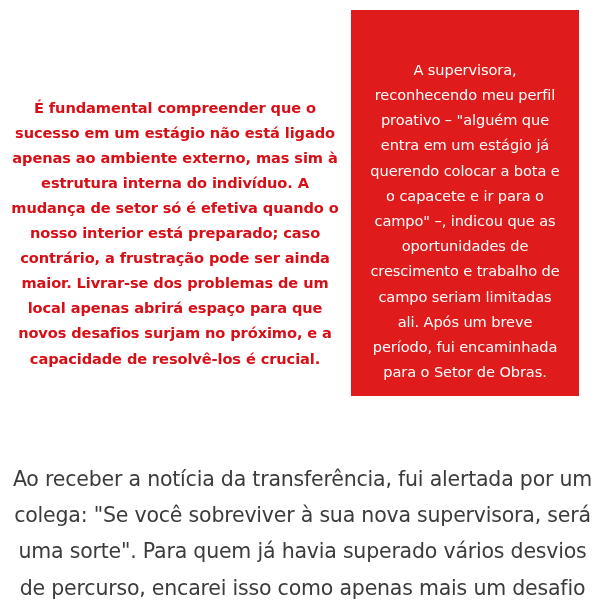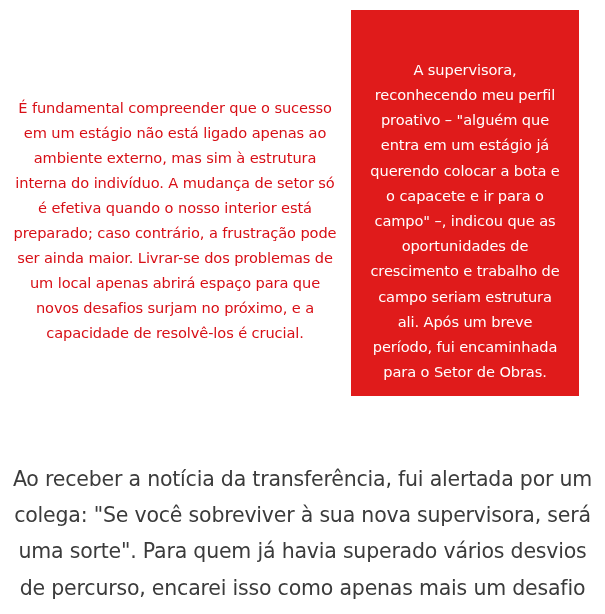--- a/index.html
+++ b/index.html
@@ -28,21 +28,21 @@
   }
   .left-block {
     position: absolute;
     left: 10px;
     top: 80px;
     width: 330px;
     text-align: center;
   }
   .left-text {
     color: #d80f16;
-    font-weight: normal;
+    font-weight: bold;
     font-size: 14.6px;
     line-height: 1.72;
     letter-spacing: -0.1px;
   }
   .right-card {
     position: absolute;
     left: 351px;
     top: 10px;
     width: 228px;
     height: 386px;
@@ -76,21 +76,21 @@
 
 <div class="page">
 
   <div class="top-row">
 
     <div class="left-block">
       <p class="left-text">É fundamental compreender que o sucesso em um estágio não está ligado apenas ao ambiente externo, mas sim à estrutura interna do indivíduo. A mudança de setor só é efetiva quando o nosso interior está preparado; caso contrário, a frustração pode ser ainda maior. Livrar-se dos problemas de um local apenas abrirá espaço para que novos desafios surjam no próximo, e a capacidade de resolvê-los é crucial.</p>
     </div>
 
     <div class="right-card">
-      <p class="right-text">A supervisora, reconhecendo meu perfil proativo – "alguém que entra em um estágio já querendo colocar a bota e o capacete e ir para o campo" –, indicou que as oportunidades de crescimento e trabalho de campo seriam estrutura ali. Após um breve período, fui encaminhada para o Setor de Obras.</p>
+      <p class="right-text">A supervisora, reconhecendo meu perfil proativo – "alguém que entra em um estágio já querendo colocar a bota e o capacete e ir para o campo" –, indicou que as oportunidades de crescimento e trabalho de campo seriam limitadas ali. Após um breve período, fui encaminhada para o Setor de Obras.</p>
     </div>
 
   </div>
 
   <div class="bottom-block">
     <p class="bottom-text">Ao receber a notícia da transferência, fui alertada por um colega: "Se você sobreviver à sua nova supervisora, será uma sorte". Para quem já havia superado vários desvios de percurso, encarei isso como apenas mais um desafio a ser vencido.</p>
   </div>
 
 </div>
 

